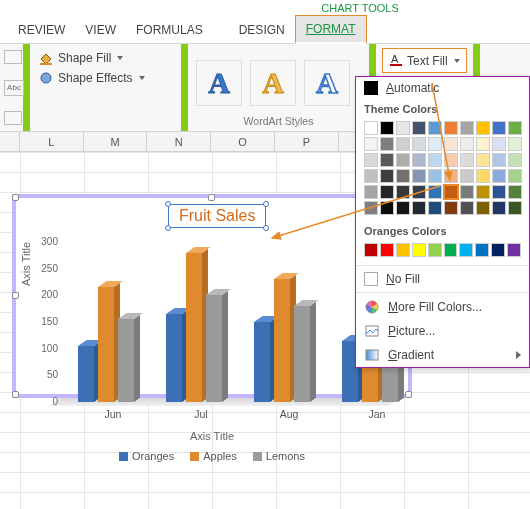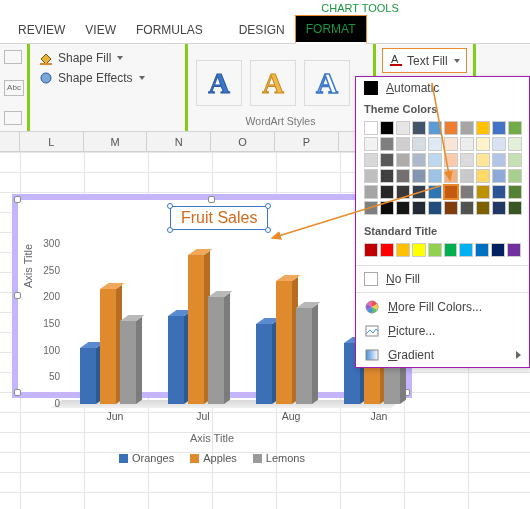--- a/index.html
+++ b/index.html
@@ -2,26 +2,26 @@
 <html><head>
 <meta charset="utf-8">
 <style>
   * { box-sizing: border-box; font-family: "Segoe UI", Arial, sans-serif; }
   body { margin: 0; width: 530px; height: 509px; background: #fff; overflow: hidden; font-size: 12px; color: #444; position: relative; }
 
   
   .tabrow { height: 44px; border-bottom: 1px solid #d4d4d4; display: flex; align-items: flex-end; position: relative; }
   .chart-tools-label { position: absolute; left: 300px; top: 2px; width: 120px; text-align: center; color: #1a9641; font-size: 11px; }
   .tab { padding: 6px 10px 6px; font-size: 12px; color: #444; }
-  .tab.active { color: #1a9641; border: 1px solid #e98b2c; border-bottom: 2px solid #fff; background: #000000; position: relative; top: 1px; }
+  .tab.active { color: #1a9641; border: 1px solid #e98b2c; border-bottom: 2px solid #fff; background: #e5e5e5; position: relative; top: 1px; text-decoration: underline; }
   .tab-spacer { width: 8px; }
 
   
   .ribbon { height: 88px; border-bottom: 1px solid #d4d4d4; display: flex; background: #f7f7f7; }
-  .group { border-right: 3px solid #84cc16; padding: 4px 8px 2px; display: flex; flex-direction: column; justify-content: space-between; }
+  .group { border-right: 7px solid #84cc16; padding: 4px 8px 2px; display: flex; flex-direction: column; justify-content: space-between; }
   .group-label { text-align: center; font-size: 10.5px; color: #777; padding: 2px 0; }
   .shape-tools { width: 158px; }
   .shape-row { display: flex; align-items: center; gap: 4px; padding: 2px 0; }
   .shape-row .ico { width: 16px; height: 16px; display: inline-flex; align-items: center; justify-content: center; }
   .caret { width: 0; height: 0; border-left: 3px solid transparent; border-right: 3px solid transparent; border-top: 4px solid #666; margin-left: 2px; }
   .wa-styles { width: 188px; display: flex; flex-direction: column; }
   .wa-row { display: flex; gap: 8px; align-items: center; flex: 1; padding-top: 4px; }
   .wa-a { width: 46px; height: 46px; border: 1px solid #dcdcdc; display: flex; align-items: center; justify-content: center; font-family: Georgia, serif; font-size: 30px; font-weight: bold; }
   .wa-a.blue { color: #3b78c9; -webkit-text-stroke: 1px #2a5aa0; }
   .wa-a.gold { color: #f2b84b; -webkit-text-stroke: 1px #c78a1a; }
@@ -54,21 +54,21 @@
 
   
   .sheet { position: relative; height: 377px; }
   .colhdrs { display: flex; height: 20px; border-bottom: 1px solid #d0d0d0; background: #f3f3f3; font-size: 11px; color: #555; }
   .colhdr { border-right: 1px solid #d0d0d0; display: flex; align-items: center; justify-content: center; }
   .cells { position: relative; height: 357px; }
   .gridline-v { position: absolute; top: 0; bottom: 0; border-left: 1px solid #e6e6e6; }
   .gridline-h { position: absolute; left: 0; right: 0; border-top: 1px solid #e6e6e6; }
 
   
-  .chart-obj { position: absolute; left: 12px; top: 62px; width: 400px; height: 204px; background: #fff; border: 6px solid #c4b5fd; }
+  .chart-obj { position: absolute; left: 12px; top: 62px; width: 400px; height: 204px; background: #fff; border: 4px solid #c4b5fd; }
   .handle { position: absolute; width: 7px; height: 7px; background: #fff; border: 1px solid #8a8a8a; border-radius: 2px; }
   .h-tl { left: -4px; top: -4px; } .h-tr { right: -4px; top: -4px; }
   .h-bl { left: -4px; bottom: -4px; } .h-br { right: -4px; bottom: -4px; }
   .h-tc { left: 50%; top: -4px; margin-left: -4px; } .h-bc { left: 50%; bottom: -4px; margin-left: -4px; }
   .h-ml { left: -4px; top: 50%; margin-top: -4px; } .h-mr { right: -4px; top: 50%; margin-top: -4px; }
 
   .chart-title-box { position: absolute; left: 152px; top: 6px; border: 1px solid #3b78c9; padding: 2px 10px; color: #d46a1a; font-family: Georgia, serif; font-size: 16px; }
   .chart-title-box .ch { position: absolute; width: 6px; height: 6px; background: #fff; border: 1px solid #3b78c9; border-radius: 50%; }
   .ct-tl { left: -4px; top: -4px; } .ct-tr { right: -4px; top: -4px; }
   .ct-bl { left: -4px; bottom: -4px; } .ct-br { right: -4px; bottom: -4px; }
@@ -394,21 +394,21 @@
       <div style="background: rgb(12, 12, 12);"></div>
       <div style="background: rgb(23, 22, 22);"></div>
       <div style="background: rgb(34, 42, 53);"></div>
       <div style="background: rgb(30, 78, 121);"></div>
       <div style="background: rgb(131, 60, 11);"></div>
       <div style="background: rgb(82, 82, 82);"></div>
       <div style="background: rgb(127, 96, 0);"></div>
       <div style="background: rgb(31, 56, 100);"></div>
       <div style="background: rgb(55, 86, 35);"></div>
     </div>
-  <div class="dd-head">Standard Title</div>
+  <div class="dd-head">Oranges Colors</div>
   <div class="std-row" id="std-row">
       <div style="background: rgb(192, 0, 0);"></div>
       <div style="background: rgb(255, 0, 0);"></div>
       <div style="background: rgb(255, 192, 0);"></div>
       <div style="background: rgb(255, 255, 0);"></div>
       <div style="background: rgb(146, 208, 80);"></div>
       <div style="background: rgb(0, 176, 80);"></div>
       <div style="background: rgb(0, 176, 240);"></div>
       <div style="background: rgb(0, 112, 192);"></div>
       <div style="background: rgb(0, 32, 96);"></div>

